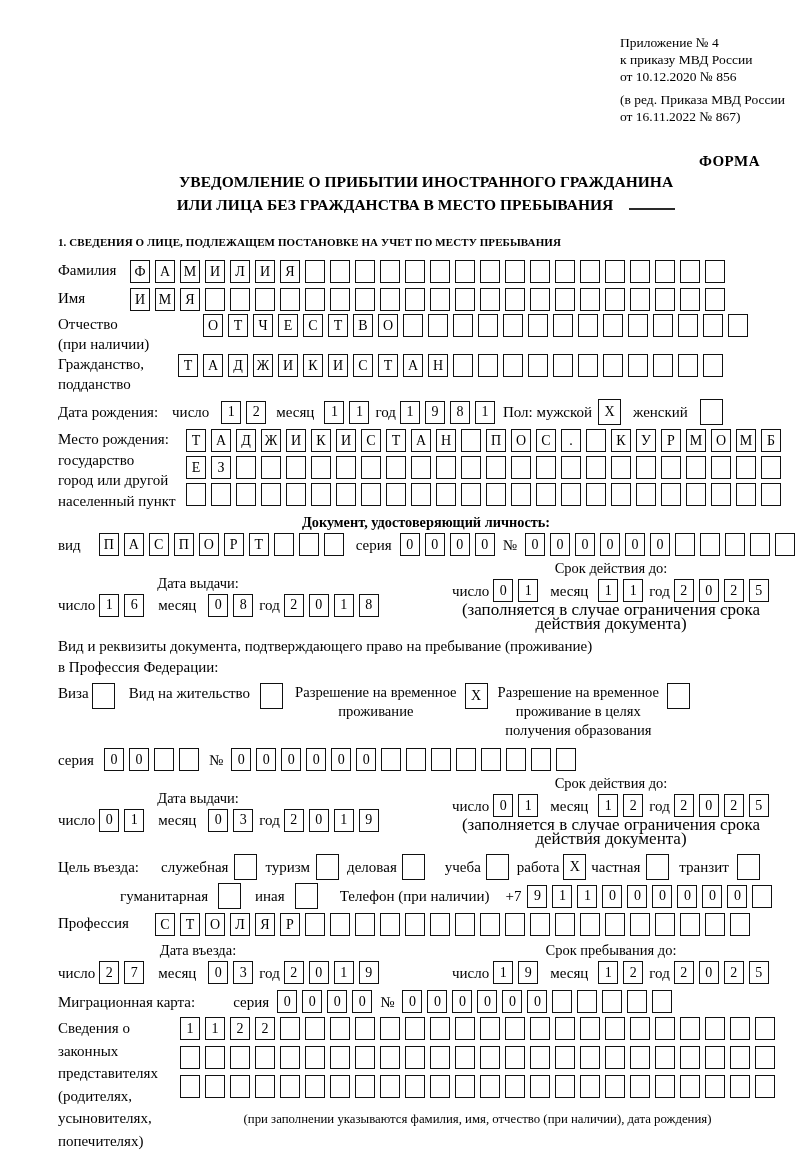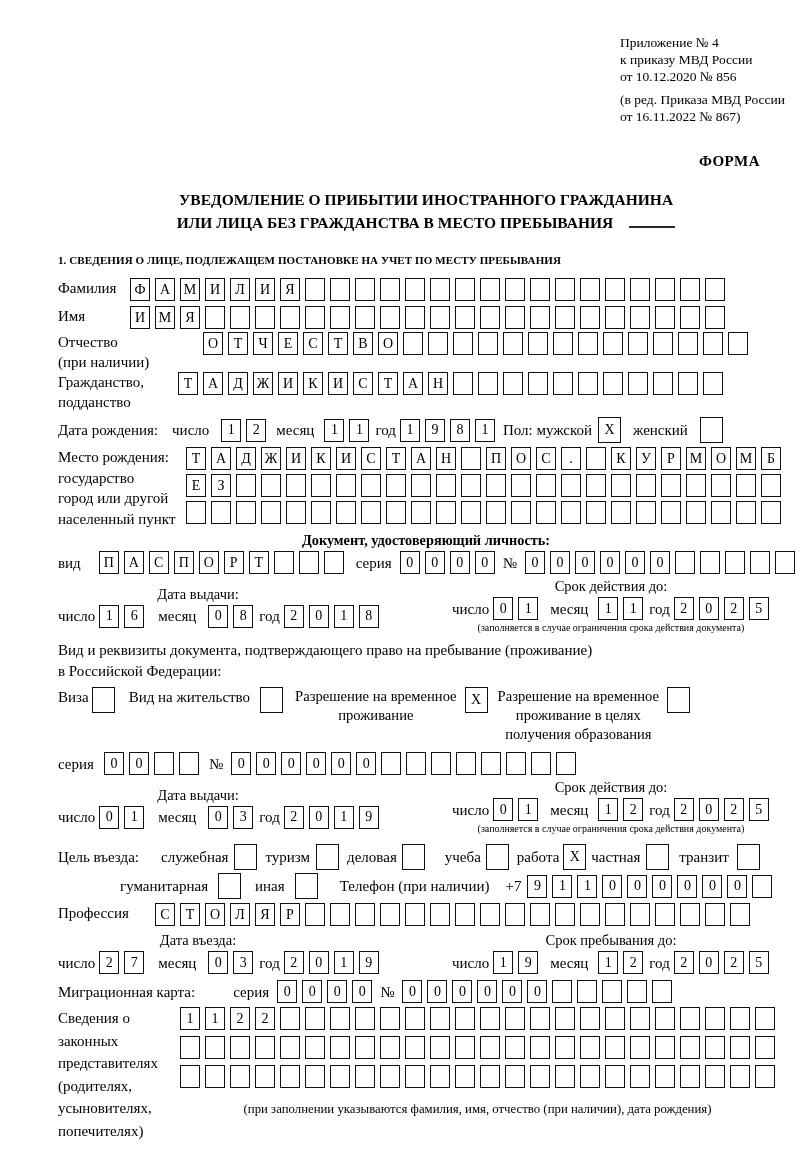--- a/index.html
+++ b/index.html
@@ -8,21 +8,21 @@
     width:800px; height:1163px; color:#000;
     font-family:"Liberation Serif", serif; font-size:15px; overflow:hidden;
   }
   .page { padding:34px 6px 0 58px; }
 
   .annex { margin-left:562px; font-size:13.5px; line-height:17px; }
   .annex-gap { height:6px; }
   .forma { margin-top:28px; padding-right:34px; text-align:right;
            font-weight:bold; font-size:15px; letter-spacing:0.5px; }
 
-  .title { margin-top:18px; text-align:center; font-weight:bold;
+  .title { text-align:center; font-weight:bold;
            font-size:15.5px; line-height:23px; }
   .blank-line { display:inline-block; width:46px; border-bottom:2px solid #2a2a2a;
                 margin-left:16px; height:14px; }
 
   .sec1 { margin-top:20px; font-weight:bold; font-size:11px; letter-spacing:0.1px; }
 
   .row { display:flex; align-items:flex-start; }
   .ai-c { align-items:center; }
   .lbl { flex:none; line-height:20px; }
   .cells { display:flex; gap:5px; flex:none; }
@@ -32,21 +32,21 @@
   .cbox { width:23px; height:26px; border:1.6px solid #111; flex:none;
           display:inline-flex; align-items:center; justify-content:center;
           font-size:14px; background:#fff; }
   .stackrows { display:flex; flex-direction:column; gap:4px; }
 
   .dates { display:flex;align-items:center; }
   .dcol-l { flex:none; width:370px; }
   .dcol-r { flex:1; }
   .dhead { text-align:center; font-size:14.5px; line-height:17px; }
   .dline { display:flex; align-items:center; margin-top:2px; }
-  .dnote { margin-top:1px; text-align:center; font-size:10px; line-height:14px; }
+  .dnote { margin-top:1px; text-align:center; font-size:17px; line-height:14px; }
 
   .chk-item { display:flex; align-items:flex-start; flex:none; }
   .chk-stack { text-align:center; line-height:19px; font-size:14.6px; }
 
   .small-note { font-size:12.8px; }
 </style>
 </head>
 <body>
 
 <div class="page">
@@ -386,21 +386,21 @@
             <span class="cell">0</span>
             <span class="cell">2</span>
             <span class="cell">5</span>
           </div>
       </div>
       <div class="dnote">(заполняется в случае ограничения срока действия документа)</div>
     </div>
   </div>
 
   <div style="margin-top:5px; line-height:21px">Вид и реквизиты документа, подтверждающего право на пребывание (проживание)</div>
-  <div style="line-height:21px">в Российской Федерации:</div>
+  <div style="line-height:21px">в Профессия Федерации:</div>
 
   <div class="row" style="margin-top:5px">
     <div class="chk-item">
       <span class="lbl">Виза</span>
       <span class="cbox" style="margin-left:3px"></span>
     </div>
     <div class="chk-item" style="margin-left:14px">
       <span class="lbl">Вид на жительство</span>
       <span class="cbox" style="margin-left:10px"></span>
     </div>

